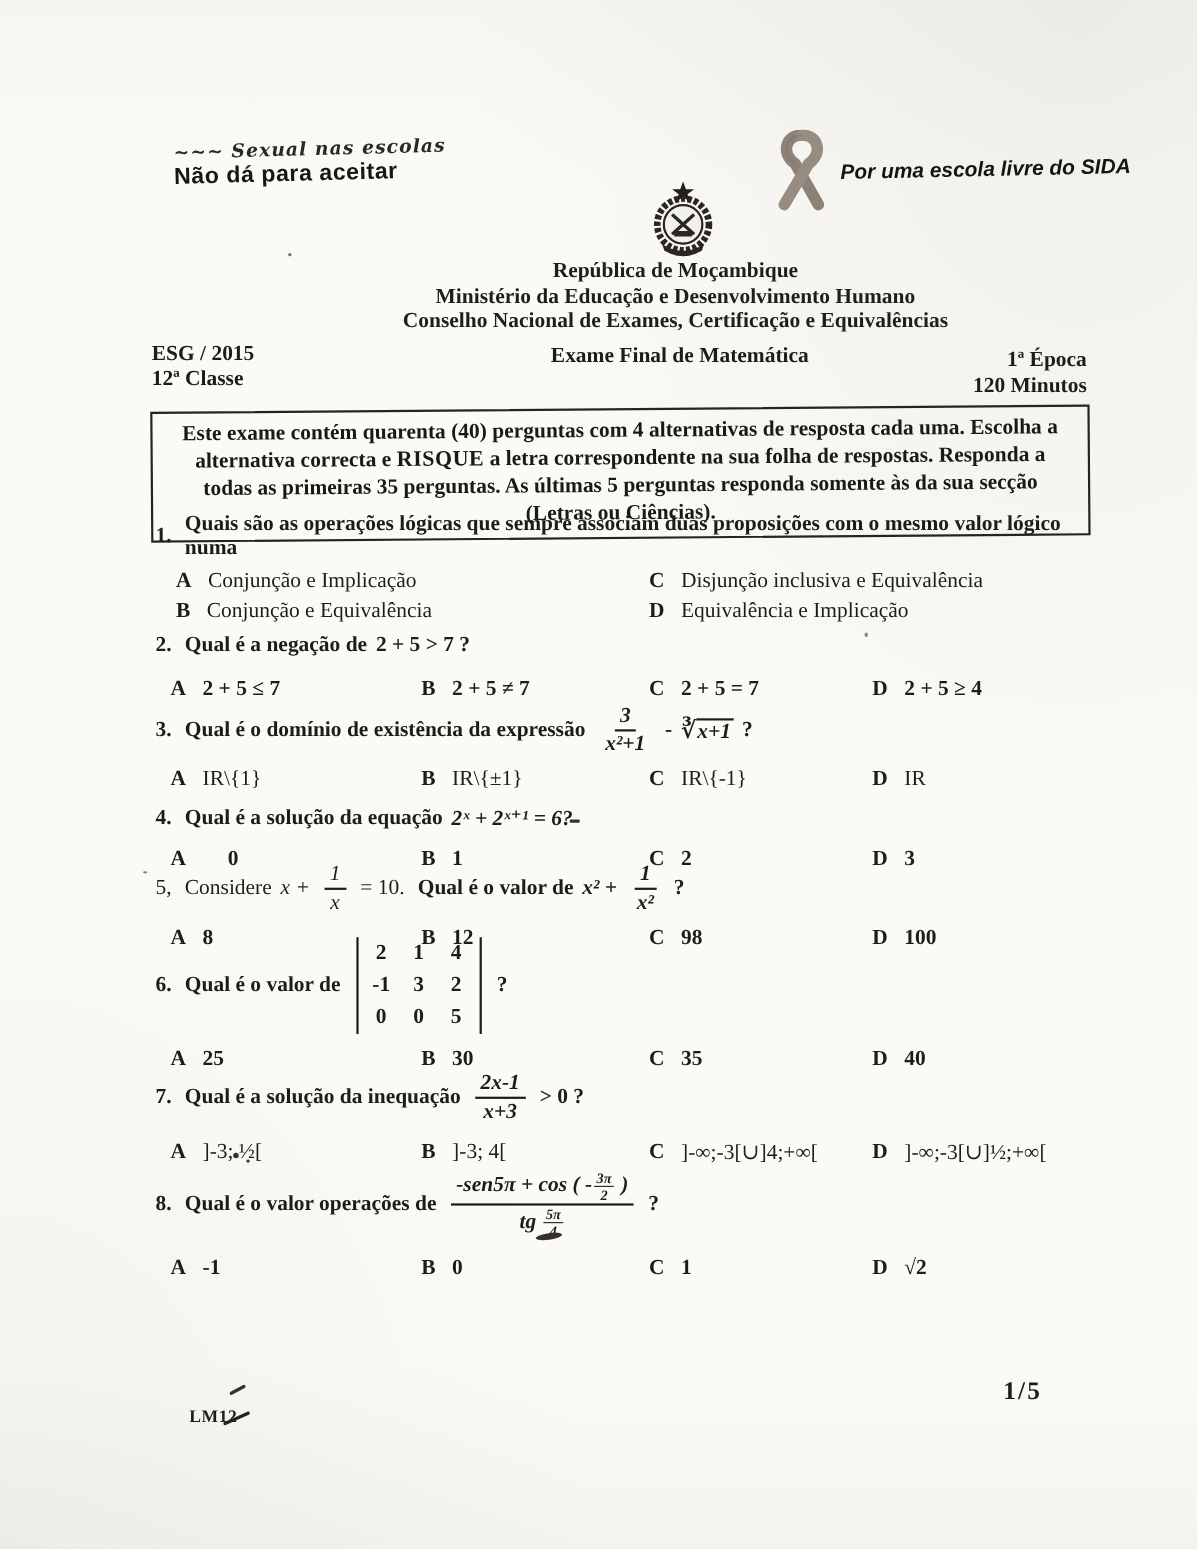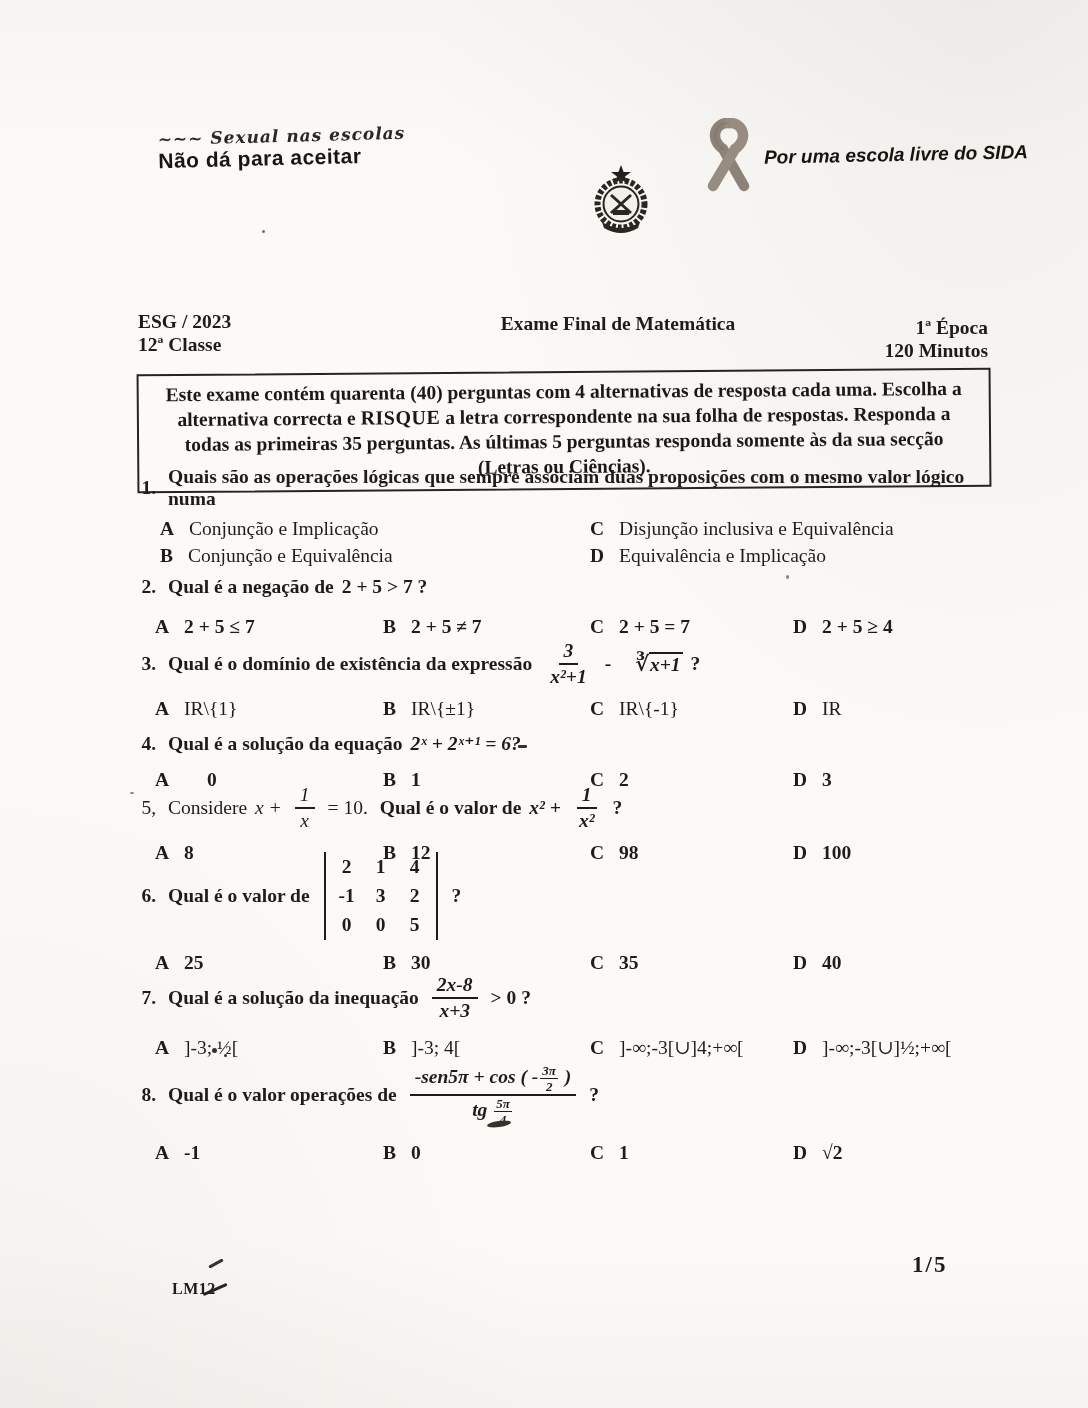--- a/index.html
+++ b/index.html
@@ -50,21 +50,21 @@
   .opt-text { font-weight:bold; }
   .opt-text.reg { font-weight:normal; }
   .opt-text.ital { font-weight:normal; }
   
   .frac { display:inline-flex; flex-direction:column; align-items:center; vertical-align:middle; margin:0 5px; line-height:22px; }
   .frac .fnum { padding:0 5px 1px 5px; border-bottom:2px solid #1d1c1a; }
   .frac .fden { padding:1px 5px 0 5px; }
   .minifrac { display:inline-flex; flex-direction:column; align-items:center; vertical-align:middle; font-size:13px; line-height:13px; margin:0 2px; }
   .minifrac .fnum { padding:0 2px 1px 2px; border-bottom:1.5px solid #1d1c1a; }
   .minifrac .fden { padding:1px 2px 0 2px; }
-  .root { white-space:nowrap;margin-left:16px; }
+  .root { white-space:nowrap; }
   .root .rad { font-style:normal; font-size:21px; }
   .root .vin { border-top:2px solid #1d1c1a; padding:0 2px 0 1px; }
   
   .det { display:inline-grid; grid-template-columns:repeat(3, 26px); column-gap:8px; row-gap:7px;
          border-left:2px solid #1d1c1a; border-right:2px solid #1d1c1a;
          padding:4px 8px; text-align:center; font-weight:bold; margin:0 6px; }
   
   .page-num { position:absolute; left:912px; top:1252px; font-weight:bold; font-size:23px; letter-spacing:2px; }
   .doc-code { position:absolute; left:172px; top:1280px; font-weight:bold; font-size:16px; letter-spacing:0.5px;text-align:center; }
   .doc-code::after { content:""; position:absolute; left:30px; top:8px; width:26px; height:2.5px; background:#26231f; transform:rotate(-24deg); border-radius:2px; }
@@ -104,24 +104,29 @@
       <circle cx="29" cy="40" r="23.5" fill="none" stroke="#2a2723" stroke-width="6" stroke-dasharray="4 2"></circle>
       <circle cx="29" cy="40" r="17.5" fill="#f2f0ec" stroke="#2a2723" stroke-width="2"></circle>
       <circle cx="29" cy="40" r="17.5" fill="none" stroke="#2a2723" stroke-width="1"></circle>
       <line x1="19" y1="31" x2="39" y2="49" stroke="#2a2723" stroke-width="3"></line>
       <line x1="39" y1="31" x2="19" y2="49" stroke="#2a2723" stroke-width="3"></line>
       <rect x="21" y="46" width="16" height="5" fill="#2a2723"></rect>
       <path d="M10 58 Q29 70 48 58 L46 64 Q29 74 12 64 Z" fill="#2a2723"></path>
     </svg>
   </div>
 
+  <div class="gov-lines">
+    <div>República de Moçambique</div>
+    <div>Ministério da Educação e Desenvolvimento Humano</div>
+    <div>Conselho Nacional de Exames, Certificação e Equivalências</div>
+  </div>
 
   <div class="meta">
     <div class="meta-left">
-      <div>ESG / 2023</div>
+      <div>ESG / 2015</div>
       <div>12ª Classe</div>
     </div>
     <div class="meta-center">Exame Final de Matemática</div>
     <div class="meta-right">
       <div>1ª Época</div>
       <div>120 Minutos</div>
     </div>
   </div>
 
   <div class="instructions">
@@ -312,21 +317,21 @@
             <span class="opt-text">40</span>
           </div>
       </div>
     </div>
 
     <div class="q" style="top:510px;">
       <div class="qhead">
         <span class="qnum">7.</span>
         <span class="qtext">Qual é a solução da inequação</span>
         <span class="frac mi">
-          <span class="fnum">2x-8</span>
+          <span class="fnum">2x-1</span>
           <span class="fden">x+3</span>
         </span>
         <span>&gt; 0 ?</span>
       </div>
       <div class="opts" style="margin-top:14px;">
         <div class="opt">
             <span class="opt-letter">A</span>
             <span class="opt-text reg">]-3; ½[</span>
           </div>
         <div class="opt">

